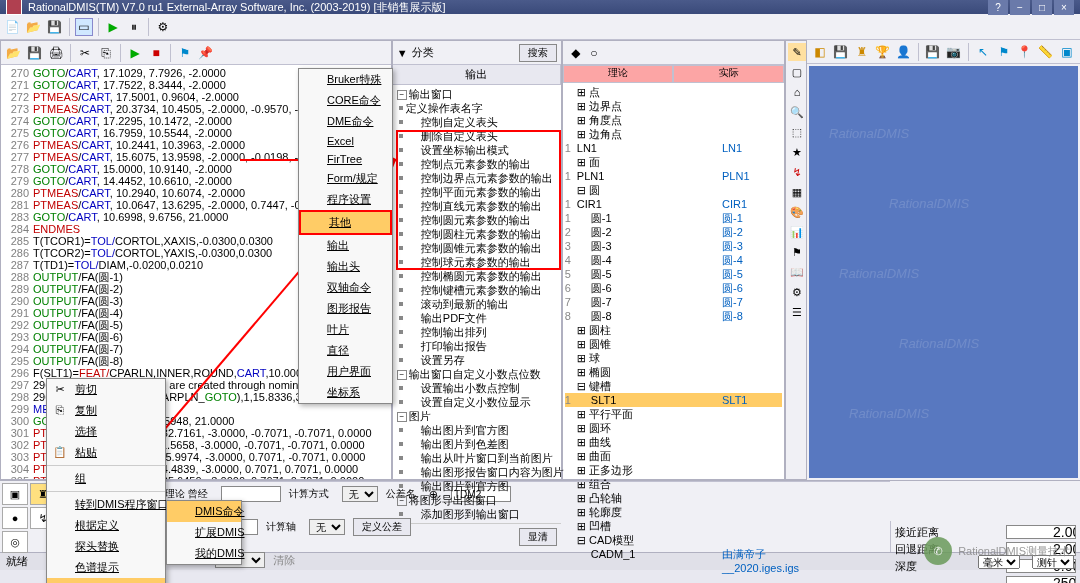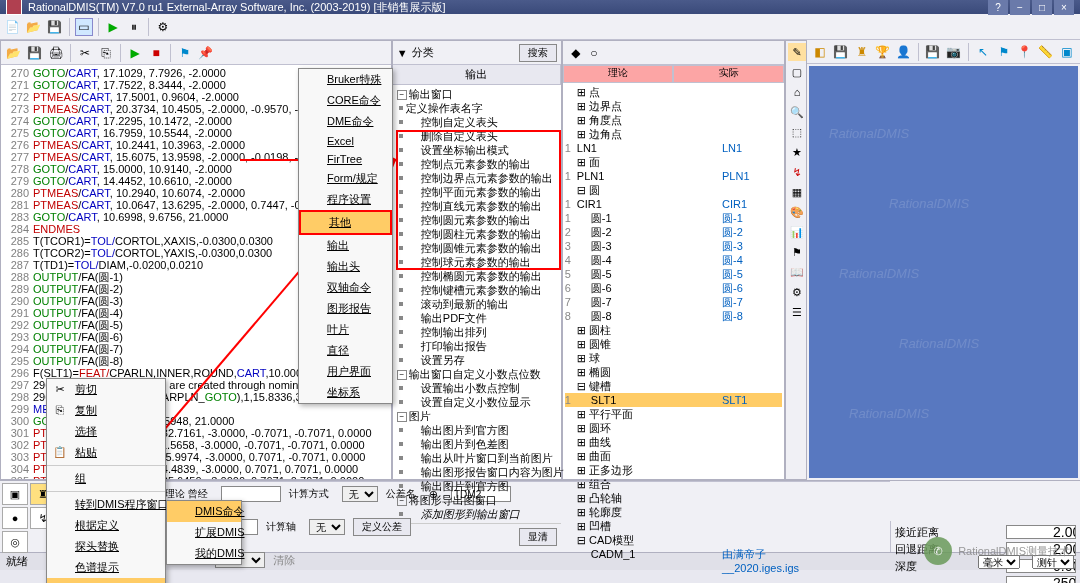--- a/index.html
+++ b/index.html
@@ -174,21 +174,21 @@
         <div class="tree-item expanded">输出窗口自定义小数点位数</div>
         <div class="tree-item leaf" style="padding-left: 26px;">设置输出小数点控制</div>
         <div class="tree-item leaf" style="padding-left: 26px;">设置自定义小数位显示</div>
         <div class="tree-item expanded">图片</div>
         <div class="tree-item leaf" style="padding-left: 26px;">输出图片到官方图</div>
         <div class="tree-item leaf" style="padding-left: 26px;">输出图片到色差图</div>
         <div class="tree-item leaf" style="padding-left: 26px;">输出从叶片窗口到当前图片</div>
         <div class="tree-item leaf" style="padding-left: 26px;">输出图形报告窗口内容为图片</div>
         <div class="tree-item leaf" style="padding-left: 26px;">输出图片到官方图</div>
         <div class="tree-item expanded">将图形导出图窗口</div>
-        <div class="tree-item leaf" style="padding-left: 26px; font-style: italic;">添加图形到输出窗口</div>
+        <div class="tree-item leaf" style="padding-left: 26px;">添加图形到输出窗口</div>
       </div>
     <div style="padding:4px;text-align:right;border-top:1px solid #ccc;">
       <button class="btn">显清</button>
     </div>
   </div>
 
   <div class="right-panel">
     <div class="header">
       <span class="tb-btn">◆</span>
       <span class="tb-btn">○</span>

